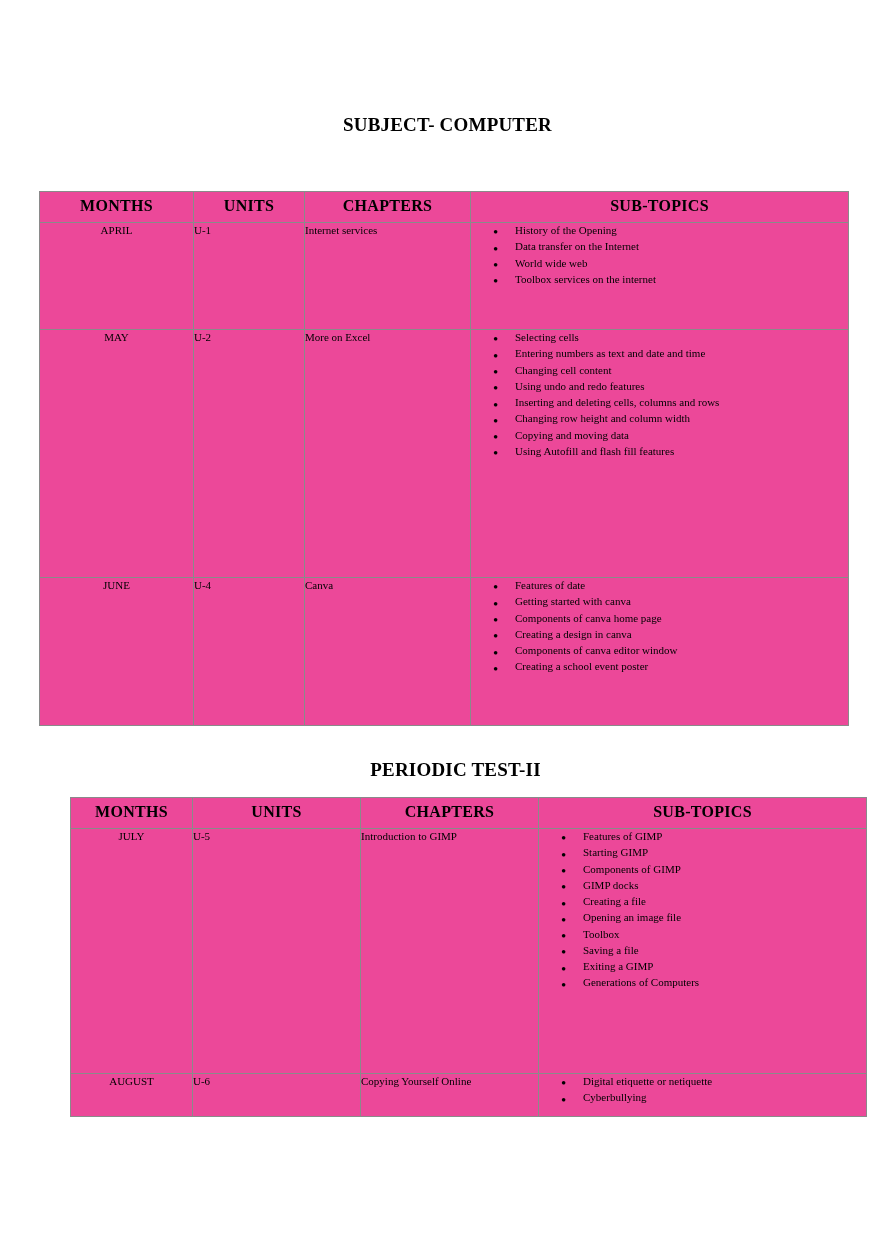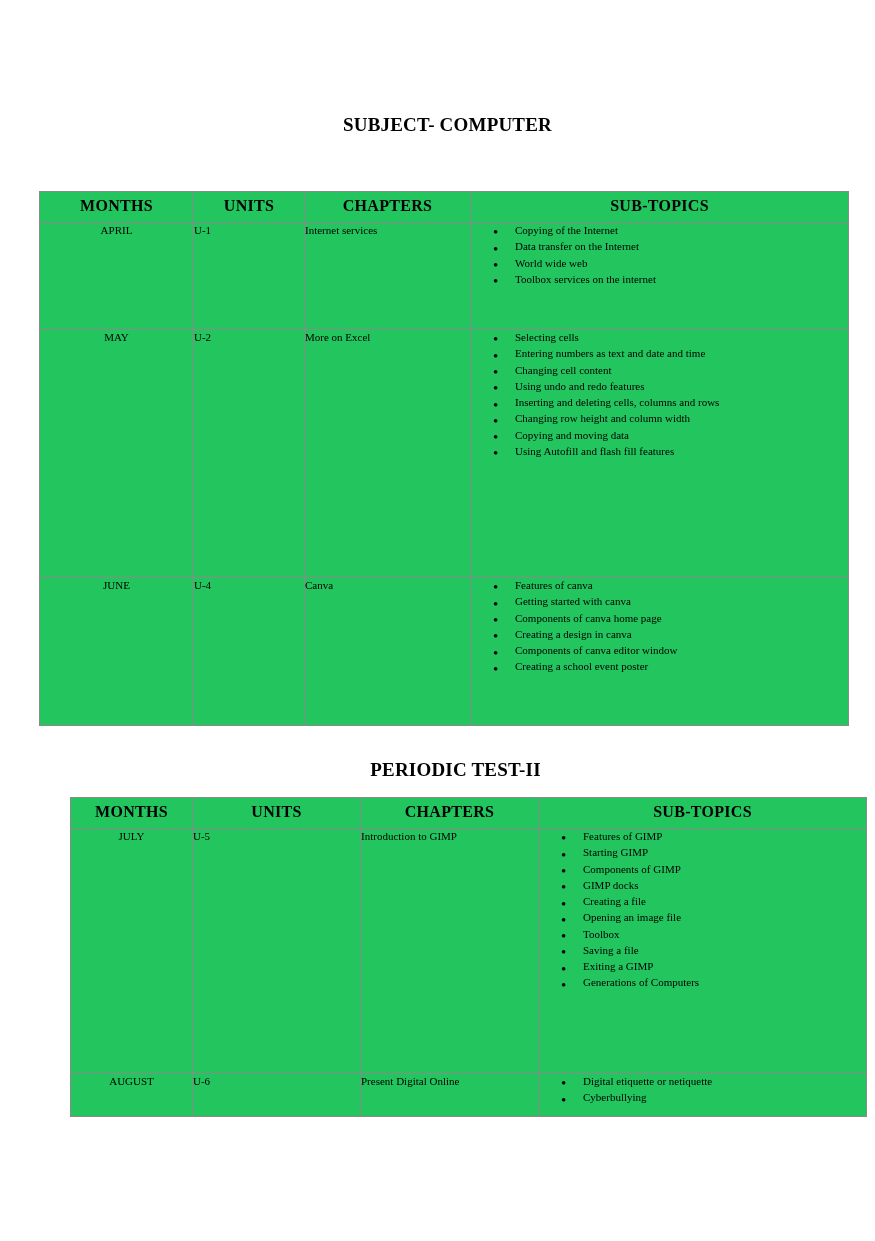--- a/index.html
+++ b/index.html
@@ -33,21 +33,21 @@
   }
   #subject-title { top: 114px; margin-left: 20px; }
   #pt1-title     { top: 155px; }
   #pt2-title     { top: 759px; padding-left: 36px; }
 
   
   table.syllabus {
     position: absolute;
     border-collapse: collapse;
     table-layout: fixed;
-    background: #22c55e;
+    background: #ec4899;
   }
   table.syllabus td, table.syllabus th {
     border: 1px solid #8a8a8a;
     vertical-align: top;
     padding: 0;
     font-size: 11px;
     line-height: 1.435;
   }
   table.syllabus th {
     font-weight: bold;
@@ -123,21 +123,21 @@
         <th>SUB-TOPICS</th>
       </tr>
     </thead>
     <tbody>
         <tr>
           <td class="c-months" style="height: 106px;">APRIL</td>
           <td class="c-units">U-1</td>
           <td class="c-chapters">Internet services</td>
           <td class="c-subtopics">
             <ul>
-              <li>Copying of the Internet</li>
+              <li>History of the Opening</li>
               <li>Data transfer on the Internet</li>
               <li>World wide web</li>
               <li>Toolbox services on the internet</li>
             </ul>
           </td>
         </tr>
         <tr>
           <td class="c-months" style="height: 247px;">MAY</td>
           <td class="c-units">U-2</td>
           <td class="c-chapters">More on Excel</td>
@@ -153,21 +153,21 @@
               <li>Using Autofill and flash fill features</li>
             </ul>
           </td>
         </tr>
         <tr>
           <td class="c-months" style="height: 147px;">JUNE</td>
           <td class="c-units">U-4</td>
           <td class="c-chapters">Canva</td>
           <td class="c-subtopics">
             <ul>
-              <li>Features of canva</li>
+              <li>Features of date</li>
               <li>Getting started with canva</li>
               <li>Components of canva home page</li>
               <li>Creating a design in canva</li>
               <li>Components of canva editor window</li>
               <li>Creating a school event poster</li>
             </ul>
           </td>
         </tr>
       </tbody>
   </table>
@@ -205,21 +205,21 @@
               <li>Toolbox</li>
               <li>Saving a file</li>
               <li>Exiting a GIMP</li>
               <li>Generations of Computers</li>
             </ul>
           </td>
         </tr>
         <tr>
           <td class="c-months" style="height: 42px;">AUGUST</td>
           <td class="c-units">U-6</td>
-          <td class="c-chapters">Present Digital Online</td>
+          <td class="c-chapters">Copying Yourself Online</td>
           <td class="c-subtopics">
             <ul>
               <li>Digital etiquette or netiquette</li>
               <li>Cyberbullying</li>
             </ul>
           </td>
         </tr>
       </tbody>
   </table>
 

